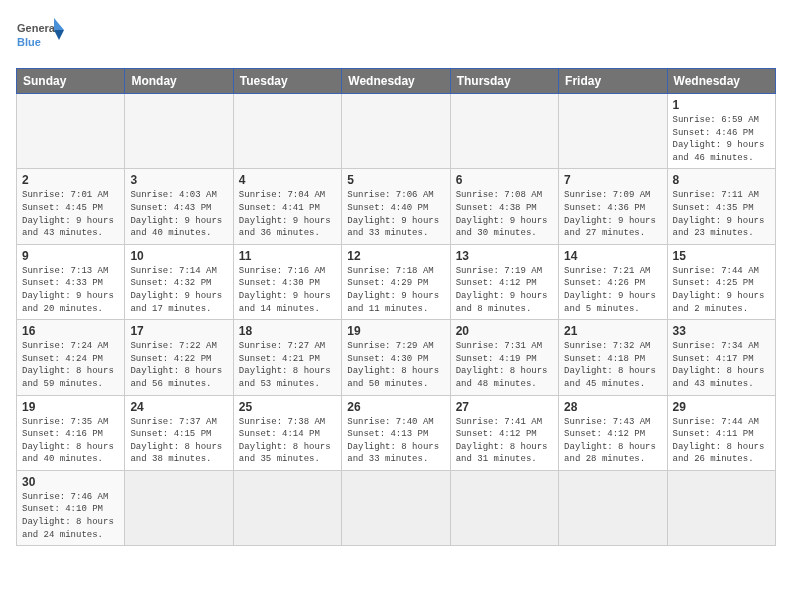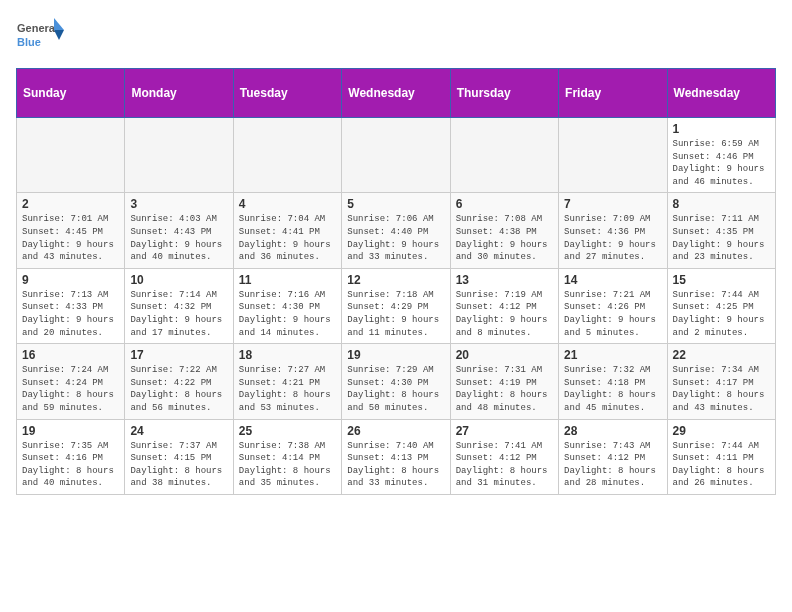--- a/index.html
+++ b/index.html
@@ -32,25 +32,25 @@
     .location {
       font-size: 14px;
       color: #555;
     }
     .calendar {
       width: 100%;
       border-collapse: collapse;
       border: 1px solid #ccc;
     }
     .calendar th {
-      background: #a21caf;
+      background: #737373;
       color: #fff;
       font-size: 12px;
       font-weight: bold;
-      padding: 17px 6px;
+      padding: 5px 6px;
       text-align: left;
       border: 1px solid #3a62b0;
     }
     .calendar td {
       vertical-align: top;
       border: 1px solid #ccc;
       padding: 4px 5px;
       width: 108px;
       min-height: 80px;
       font-size: 9.5px;
@@ -244,21 +244,21 @@
 Sunset: 4:19 PM
 Daylight: 8 hours and 48 minutes.</div>
         </td>
         <td>
           <span class="day-number">21</span>
           <div class="day-info">Sunrise: 7:32 AM
 Sunset: 4:18 PM
 Daylight: 8 hours and 45 minutes.</div>
         </td>
         <td>
-          <span class="day-number">22</span>
+          <span class="day-number">33</span>
           <div class="day-info">Sunrise: 7:34 AM
 Sunset: 4:17 PM
 Daylight: 8 hours and 43 minutes.</div>
         </td>
       </tr>
       <tr>
         <td>
           <span class="day-number">19</span>
           <div class="day-info">Sunrise: 7:35 AM
 Sunset: 4:16 PM
@@ -294,14 +294,28 @@
 Sunset: 4:12 PM
 Daylight: 8 hours and 28 minutes.</div>
         </td>
         <td>
           <span class="day-number">29</span>
           <div class="day-info">Sunrise: 7:44 AM
 Sunset: 4:11 PM
 Daylight: 8 hours and 26 minutes.</div>
         </td>
       </tr>
+      <tr>
+        <td>
+          <span class="day-number">30</span>
+          <div class="day-info">Sunrise: 7:46 AM
+Sunset: 4:10 PM
+Daylight: 8 hours and 24 minutes.</div>
+        </td>
+        <td class="empty"></td>
+        <td class="empty"></td>
+        <td class="empty"></td>
+        <td class="empty"></td>
+        <td class="empty"></td>
+        <td class="empty"></td>
+      </tr>
     </tbody>
 </table>
 
 </body></html>

